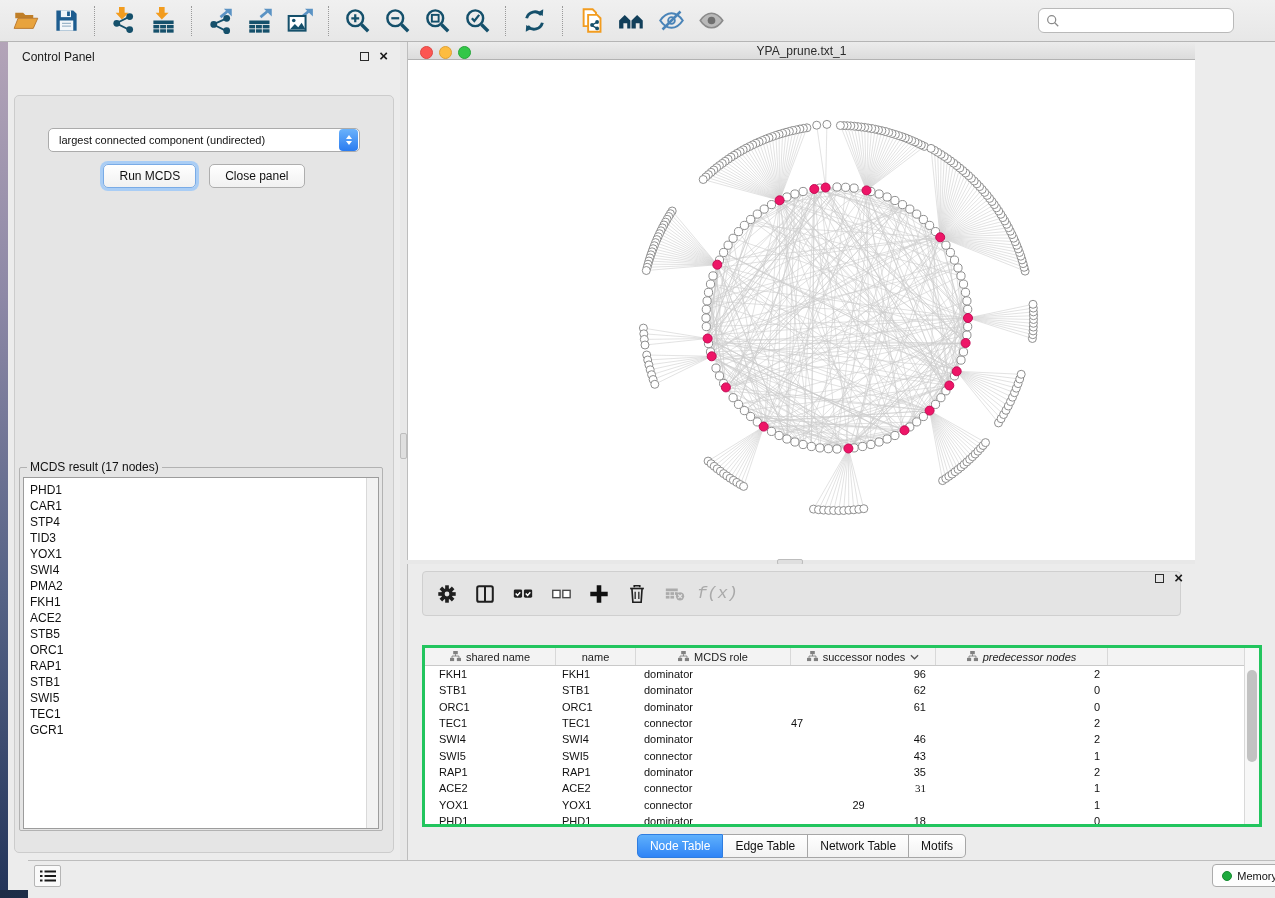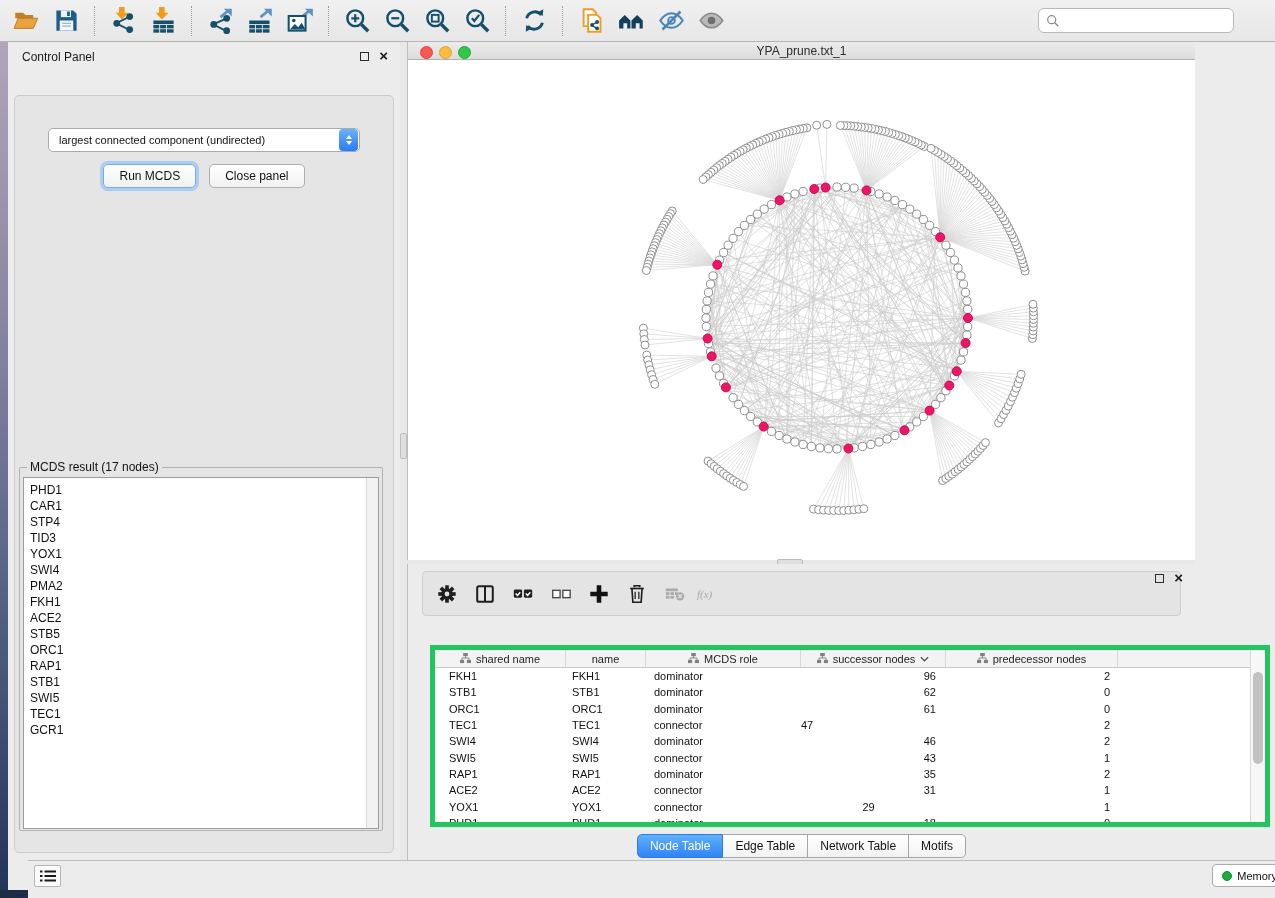--- a/index.html
+++ b/index.html
@@ -88,24 +88,24 @@
   .netcanvas { flex:1; background:#fff; position:relative; }
 
   
   .tpanel { height:296px; background:#ececec; position:relative; border-left:1px solid #bdbdbd; }
   .tpanel .panel-title { padding:7px 0 0 14px; }
   .ttools { margin:7px 14px 0 14px; height:45px; background:#e4e4e4; border:1px solid #cfcfcf;
     border-radius:4px; display:flex; align-items:center; padding:0 8px; gap:6px; }
   .ttb { width:32px; height:34px; background:transparent; border:none; display:flex;
     align-items:center; justify-content:center; }
   .ttb svg { width:22px; height:22px; }
-  .fx { font-family:Liberation Serif, serif; font-style:italic; color:#a9a9a9; font-size:11px; }
+  .fx { font-family:Liberation Mono, monospace; font-style:italic; color:#a9a9a9; font-size:17px; }
 
   .tbl { position:absolute; left:14px; top:81px; width:840px; height:182px; background:#fff;
-    border:5px solid #22c55e; overflow:hidden;margin-left:8px; }
+    border:3px solid #22c55e; overflow:hidden; }
   .thead { display:flex; height:18px; background:#f3f3f3; border-bottom:1px solid #c9c9c9; }
   .th { display:flex; align-items:center; justify-content:center; gap:5px;
     border-right:1px solid #d8d8d8; font-size:11px; color:#222; overflow:hidden; }
   .th svg { width:11px; height:11px; flex:0 0 auto; }
   .trow { display:flex; height:16.3px; align-items:center; }
   .td { font-size:11px; color:#111; white-space:nowrap; overflow:hidden; }
   .tscroll { position:absolute; top:0; right:0; width:15px; height:100%;
     background:#f7f7f7; border-left:1px solid #d9d9d9; }
   .tthumb { position:absolute; top:22px; left:2px; width:10px; height:92px;
     background:#c2c2c2; border-radius:5px; }
@@ -1273,21 +1273,21 @@
                     <rect x="0" y="7.5" width="4.5" height="3.5"></rect>
                     <rect x="7.5" y="7.5" width="4.5" height="3.5"></rect>
                   </g>
                   <path d="M6 3.5v2M2.2 7.5V5.5h7.6v2" fill="none" stroke="#808080" stroke-width="1"></path>
                 </svg>
                 <span>successor nodes</span>
                 <svg viewBox="0 0 10 6" style="width:9px;height:6px">
                   <path d="M1 1l4 4 4-4" fill="none" stroke="#555" stroke-width="1.4"></path>
                 </svg>
               </div>
-              <div class="th" style="width: 172px;">
+              <div class="th" style="width: 172px; font-style: italic;">
                 <svg viewBox="0 0 12 12">
                   <g fill="#808080">
                     <rect x="3.5" y="0" width="5" height="3.5"></rect>
                     <rect x="0" y="7.5" width="4.5" height="3.5"></rect>
                     <rect x="7.5" y="7.5" width="4.5" height="3.5"></rect>
                   </g>
                   <path d="M6 3.5v2M2.2 7.5V5.5h7.6v2" fill="none" stroke="#808080" stroke-width="1"></path>
                 </svg>
                 <span>predecessor nodes</span>
               </div>
@@ -1339,21 +1339,21 @@
                 <div class="td" style="width: 131px; text-align: left; padding-left: 14px;">RAP1</div>
                 <div class="td" style="width: 80px; text-align: left; padding-left: 6px;">RAP1</div>
                 <div class="td" style="width: 155px; text-align: left; padding-left: 8px;">dominator</div>
                 <div class="td" style="width: 145px; text-align: right; padding-right: 10px;">35</div>
                 <div class="td" style="width: 172px; text-align: right; padding-right: 8px;">2</div>
               </div>
               <div class="trow">
                 <div class="td" style="width: 131px; text-align: left; padding-left: 14px;">ACE2</div>
                 <div class="td" style="width: 80px; text-align: left; padding-left: 6px;">ACE2</div>
                 <div class="td" style="width: 155px; text-align: left; padding-left: 8px;">connector</div>
-                <div class="td" style="width: 145px; text-align: right; padding-right: 10px;">31</div>
+                <div class="td" style="width: 145px; text-align: right; padding-right: 10px; font-family: Liberation Serif, serif;">31</div>
                 <div class="td" style="width: 172px; text-align: right; padding-right: 8px;">1</div>
               </div>
               <div class="trow">
                 <div class="td" style="width: 131px; text-align: left; padding-left: 14px;">YOX1</div>
                 <div class="td" style="width: 80px; text-align: left; padding-left: 6px;">YOX1</div>
                 <div class="td" style="width: 155px; text-align: left; padding-left: 8px;">connector</div>
                 <div class="td" style="width: 145px; text-align: center; padding-right: 10px;">29</div>
                 <div class="td" style="width: 172px; text-align: right; padding-right: 8px;">1</div>
               </div>
               <div class="trow">

